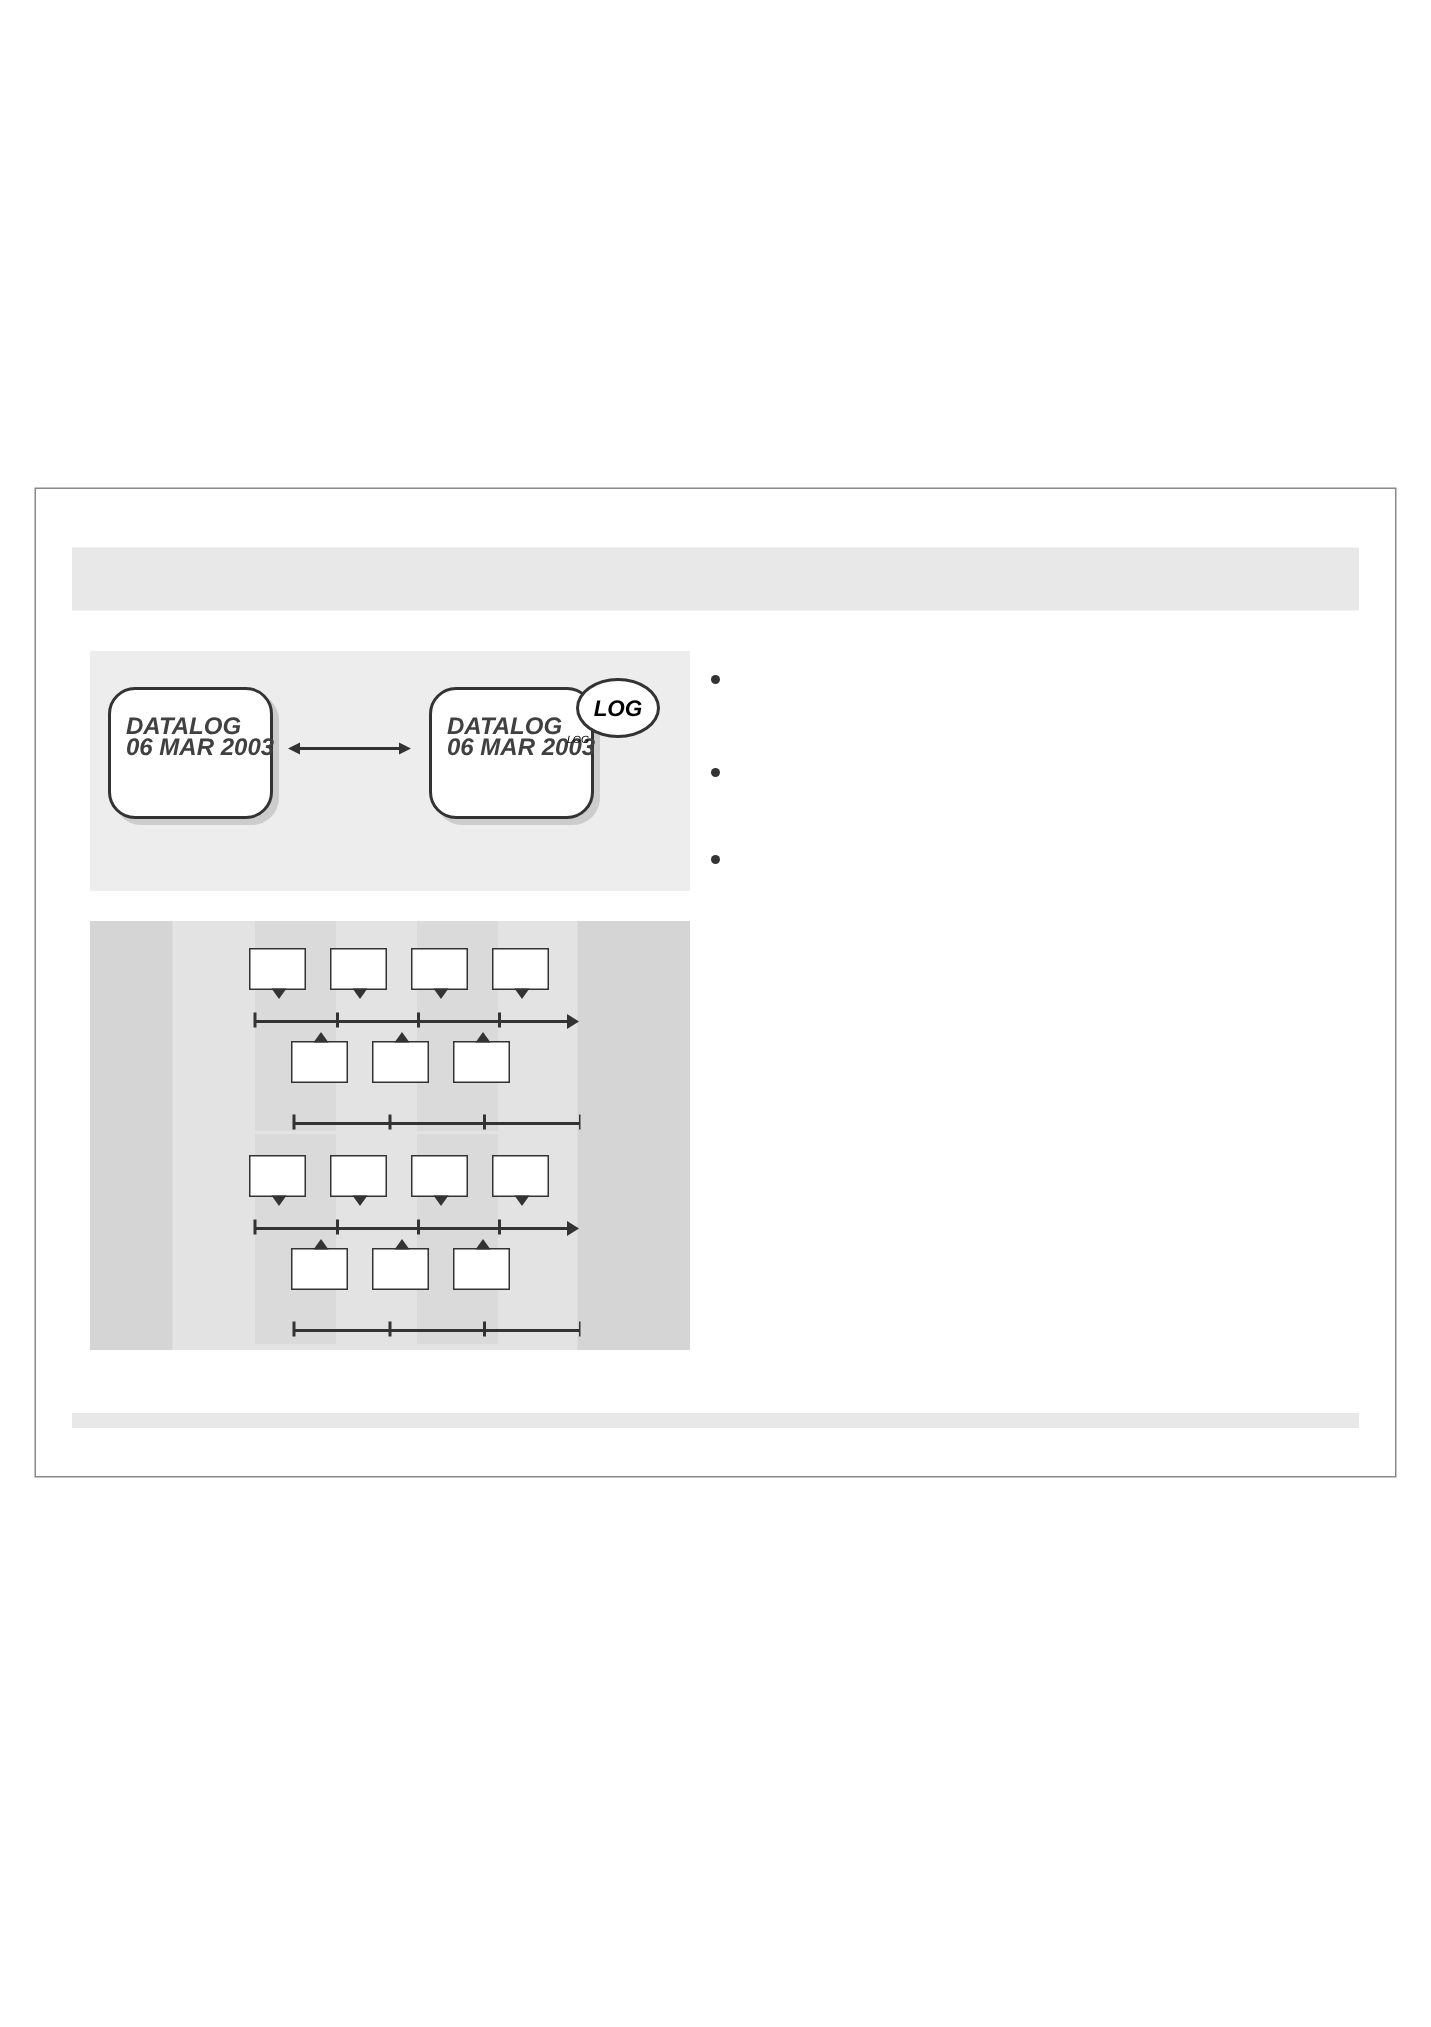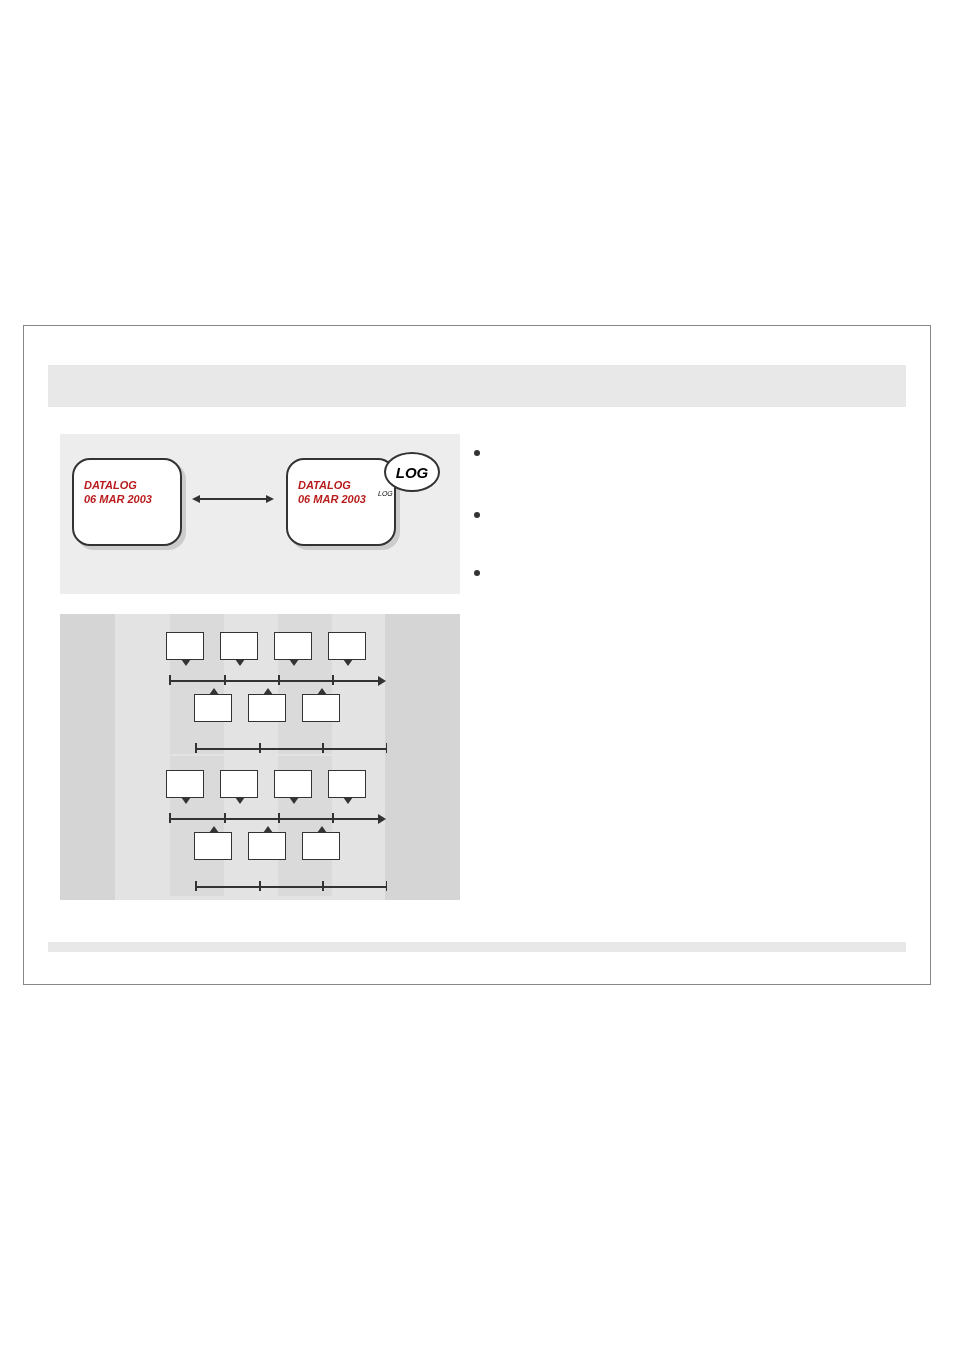--- a/index.html
+++ b/index.html
@@ -50,23 +50,23 @@
       border-radius: 18px;
     }
     .screen1-shadow { left: 76px; top: 462px; }
     .screen1 { left: 72px; top: 458px; }
     .screen2-shadow { left: 290px; top: 462px; }
     .screen2 { left: 286px; top: 458px; }
     .screen-text {
       font-family: "Arial Narrow", Arial, sans-serif;
       font-style: italic;
       font-weight: bold;
-      font-size: 11px;
+      font-size: 16px;
       line-height: 14px;
-      color: #b91c1c;
+      color: #404040;
       position: absolute;
       left: 10px;
       top: 18px;
       white-space: pre;
     }
     .log-bubble {
       position: absolute;
       left: 384px;
       top: 452px;
       width: 56px;

